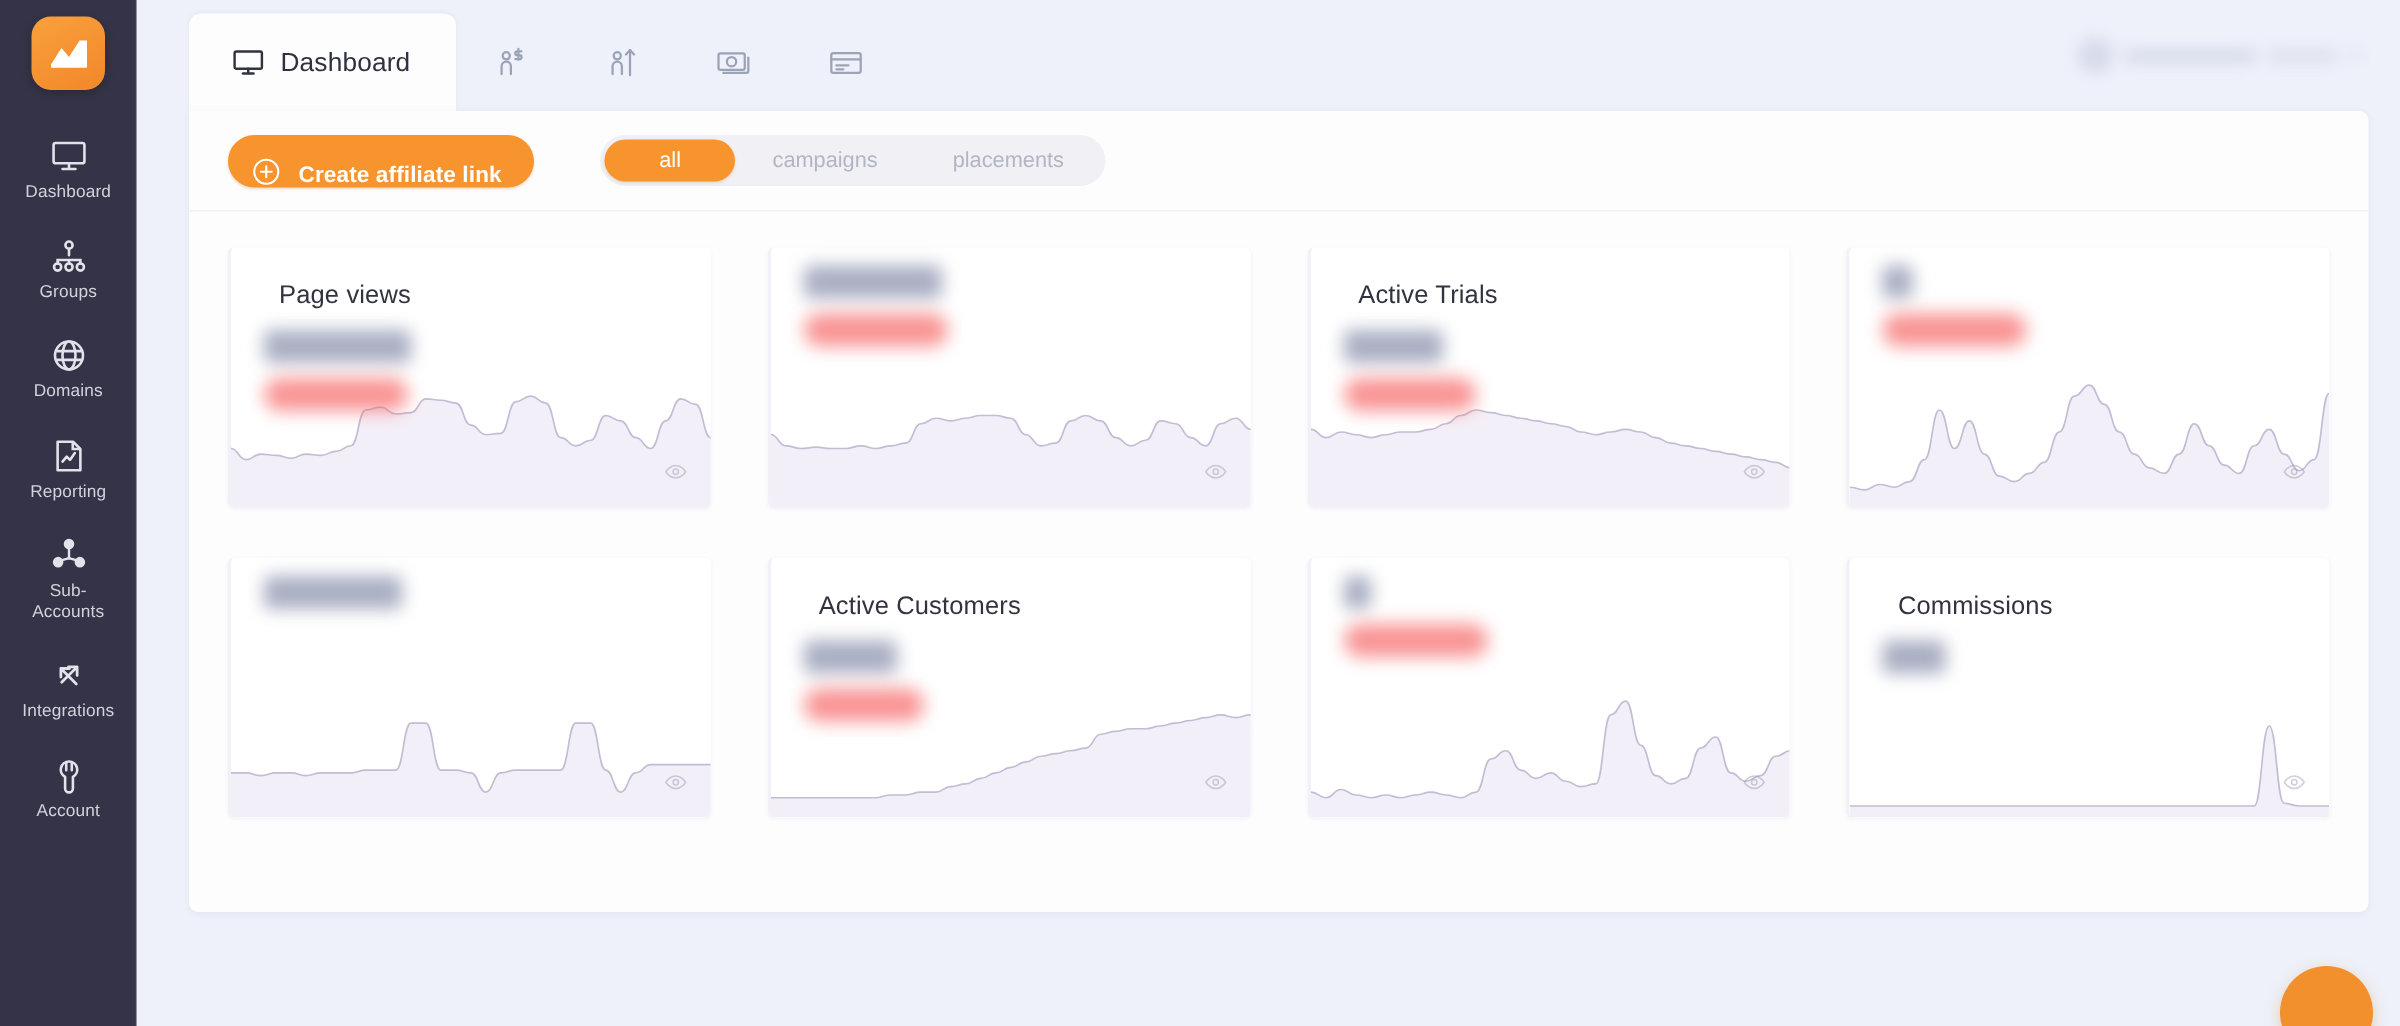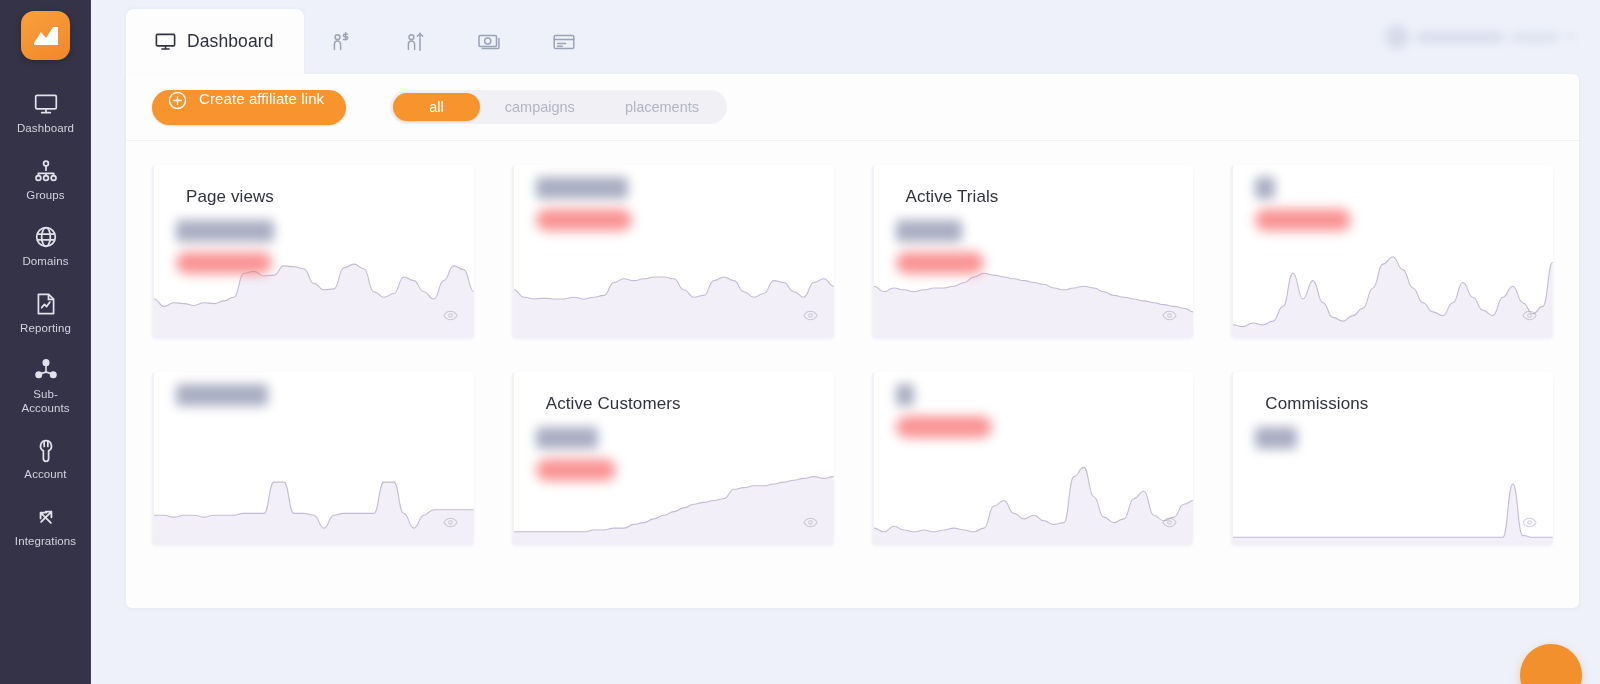--- a/index.html
+++ b/index.html
@@ -77,24 +77,25 @@
     position: absolute; left: 0; right: 0; top: 65px; bottom: 0;
     background: #fdfdfe; border-radius: 0 6px 6px 6px;
     box-shadow: 0 1px 4px rgba(60,70,110,.06);
   }
   .toolbar {
     height: 67px; display: flex; align-items: center; gap: 22px;
     padding: 0 26px; border-bottom: 1px solid #f0f0f5;
   }
   .btn {
     height: 35px; border-radius: 18px; border: none; cursor: pointer;
-    background: #f7942e; color: #fff; display: flex; align-items: flex-start;
+    background: #f7942e; color: #fff; display: flex; align-items: flex-end;
     gap: 11px; padding: 0 22px 0 15px; font-size: 15px;
     font-family: "Liberation Sans", sans-serif; letter-spacing: .1px;
     box-shadow: 0 1px 2px rgba(200,130,40,.3);
+    font-weight: bold;
   }
   .btn svg { display: block; flex: 0 0 auto; }
 
   .segctl {
     display: flex; align-items: center; height: 34px; border-radius: 18px;
     background: #f0f0f5; padding: 3px; margin-left: 22px; justify-content: space-between;
   }
   .seg {
     height: 28px; border-radius: 15px; display: flex; align-items: center;
     justify-content: center; padding: 0 25px; font-size: 14.5px;
@@ -209,36 +210,36 @@
             <circle cx="18.7" cy="16.4" r="2.5"></circle>
           <path d="M12 7.7v6.4M11 14.2l-4.4 1.3M13 14.2l4.4 1.3" stroke-linecap="round"></path>
         </svg>
       </span>
       <span class="lbl" style="white-space:pre-line">Sub-
 Accounts</span>
     </div>
 
     <div class="nav-item">
       <span class="ico">
+        <svg width="26" height="26" viewBox="0 0 24 24" fill="none" stroke="#e3e2ea" stroke-width="1.7" stroke-linecap="round" stroke-linejoin="round">
+          <path d="M7.5 16.5L17 7M17 7h-5.3M17 7v5.3"></path>
+          <path d="M16.5 17.5L7 8M7 8v5.3M7 8h5.3" transform="translate(0,0)"></path>
+        </svg>
+      </span>
+      <span class="lbl">Integrations</span>
+    </div>
+
+    <div class="nav-item">
+      <span class="ico">
         <svg width="26" height="26" viewBox="0 0 24 24" fill="none" stroke="#e3e2ea" stroke-width="1.6">
           <path d="M12 3.4a5 5 0 00-2.4 9.4V20a2.4 2.4 0 004.8 0v-7.2A5 5 0 0012 3.4z" stroke-linejoin="round"></path>
           <path d="M10.3 4.3v4.4M13.7 4.3v4.4" stroke-linecap="round"></path>
         </svg>
       </span>
       <span class="lbl">Account</span>
-    </div>
-
-    <div class="nav-item">
-      <span class="ico">
-        <svg width="26" height="26" viewBox="0 0 24 24" fill="none" stroke="#e3e2ea" stroke-width="1.7" stroke-linecap="round" stroke-linejoin="round">
-          <path d="M7.5 16.5L17 7M17 7h-5.3M17 7v5.3"></path>
-          <path d="M16.5 17.5L7 8M7 8v5.3M7 8h5.3" transform="translate(0,0)"></path>
-        </svg>
-      </span>
-      <span class="lbl">Integrations</span>
     </div>
   </aside>
 
   <main class="right">
 
     <div class="topbar-right">
       <span class="tr-av"></span>
       <span class="tr-l1"></span>
       <span class="tr-l2"></span>
       <span class="tr-ch"></span>

